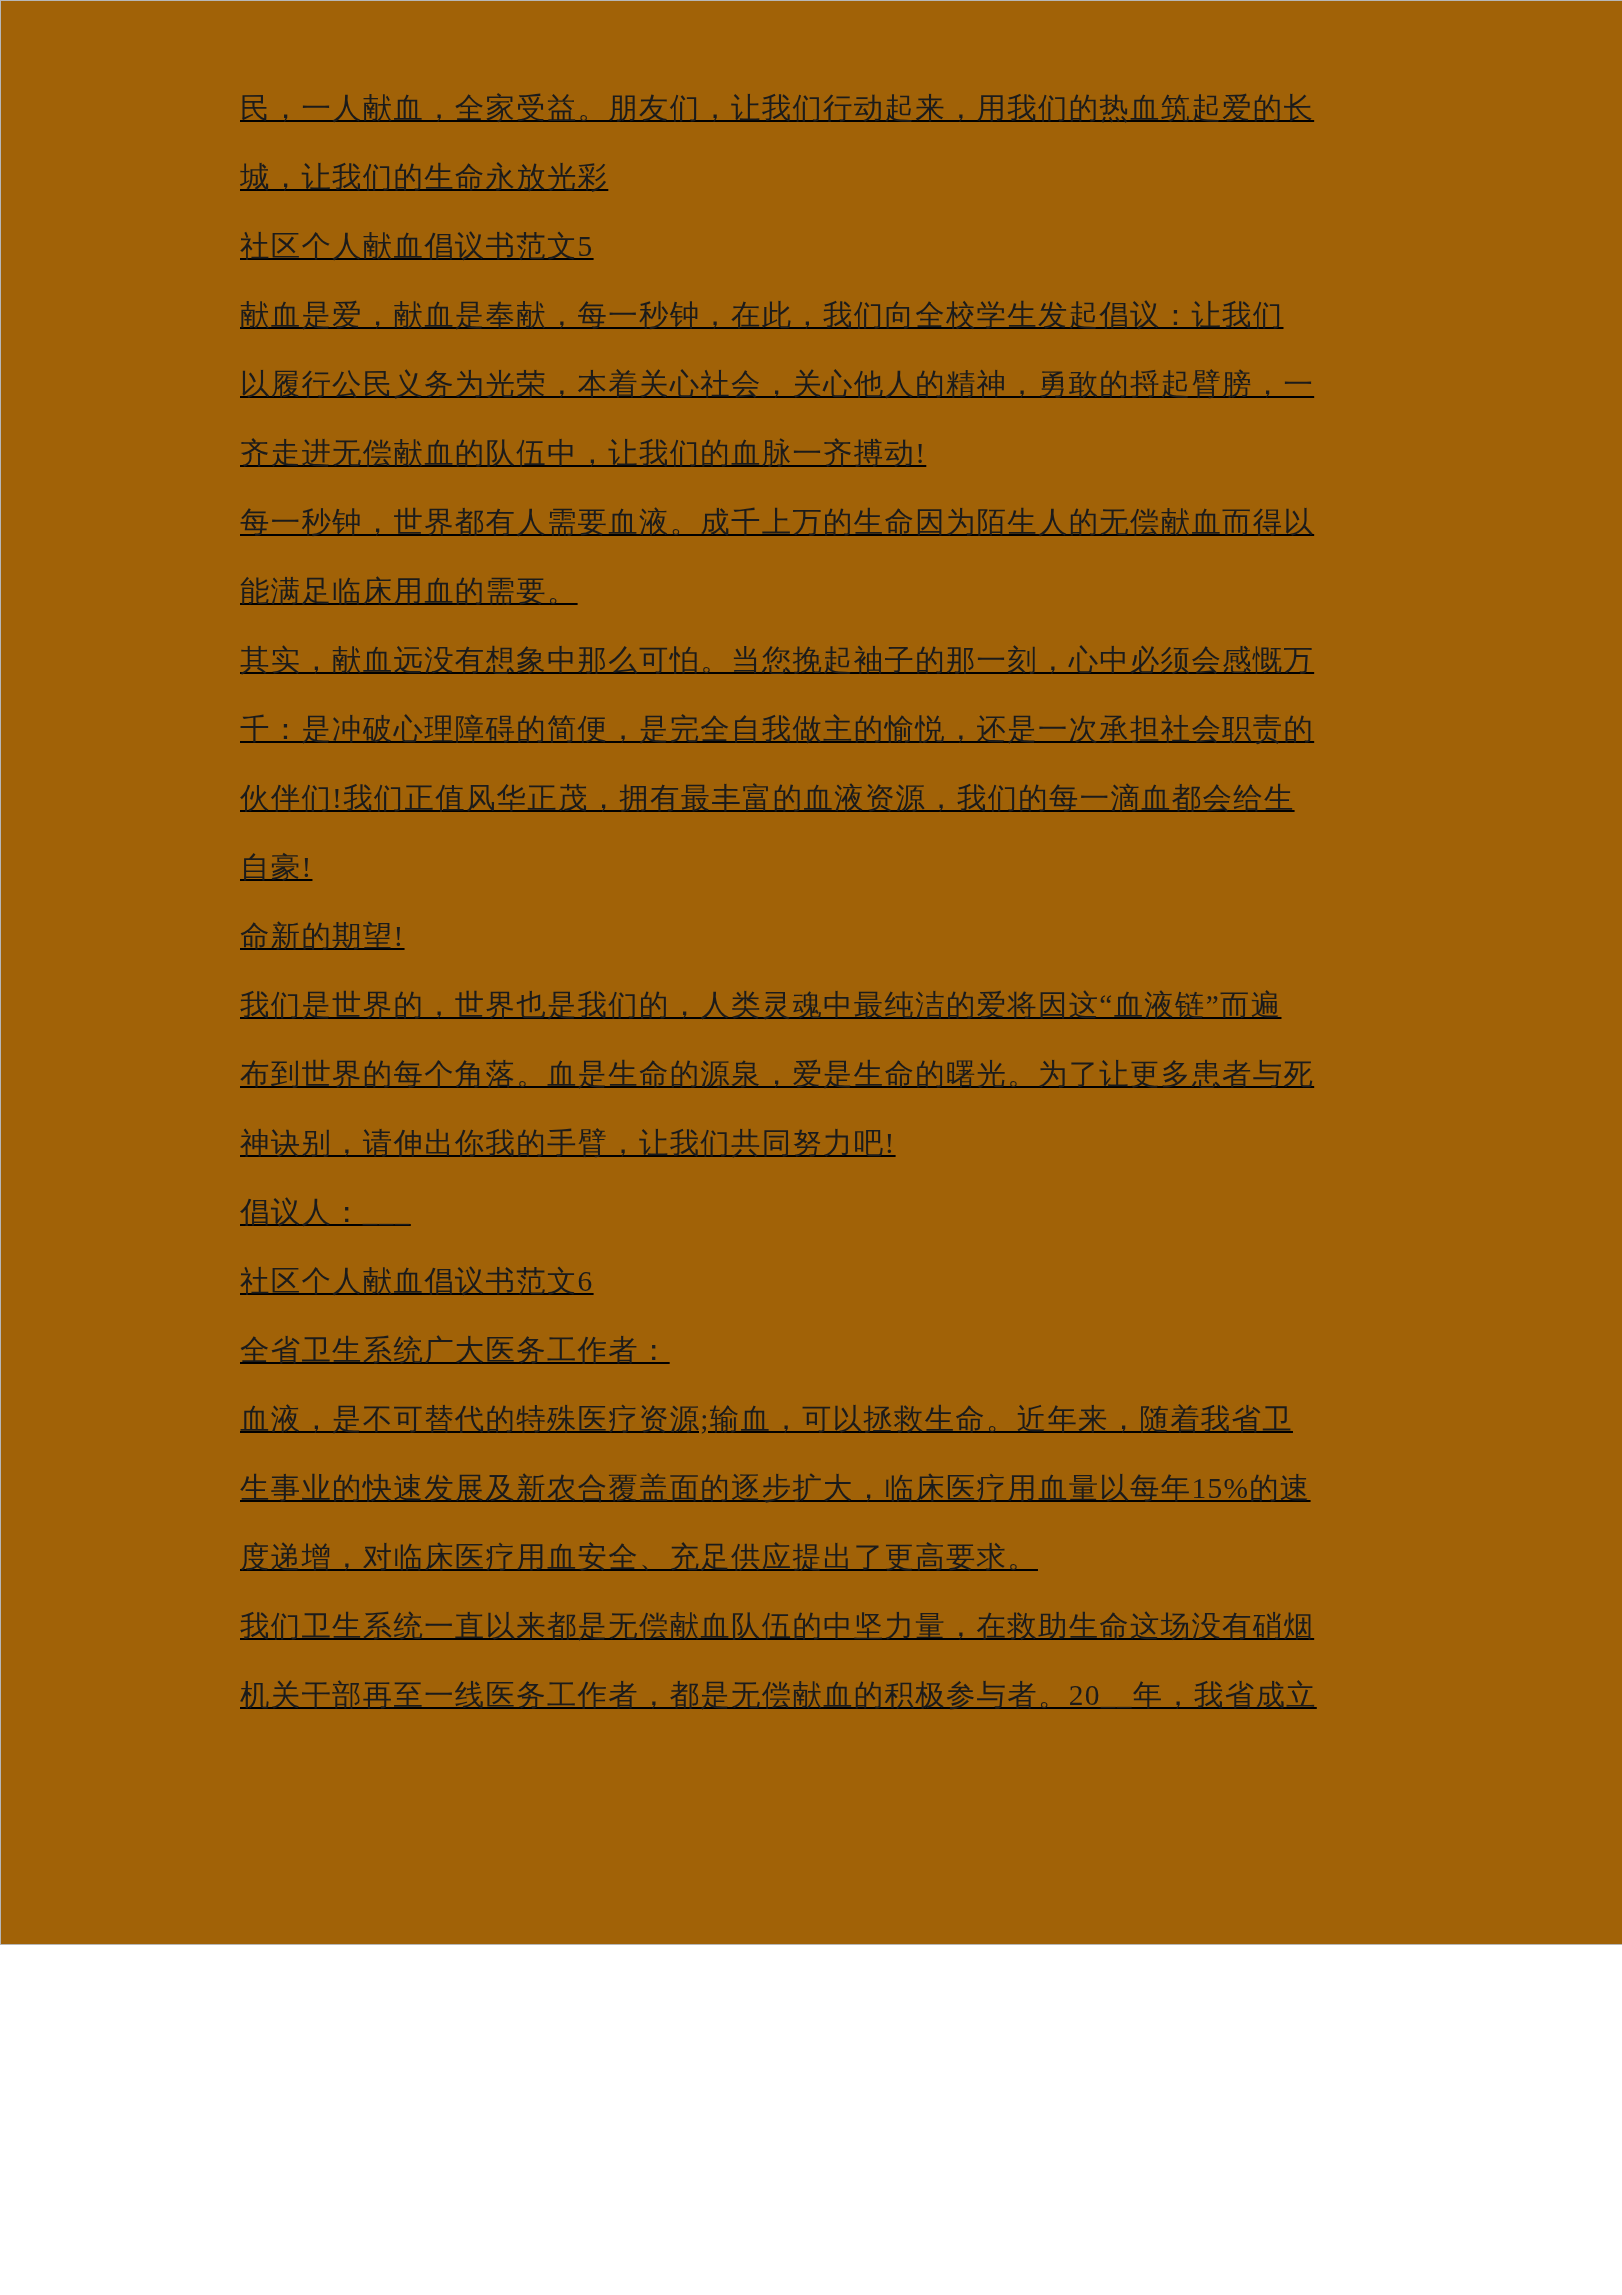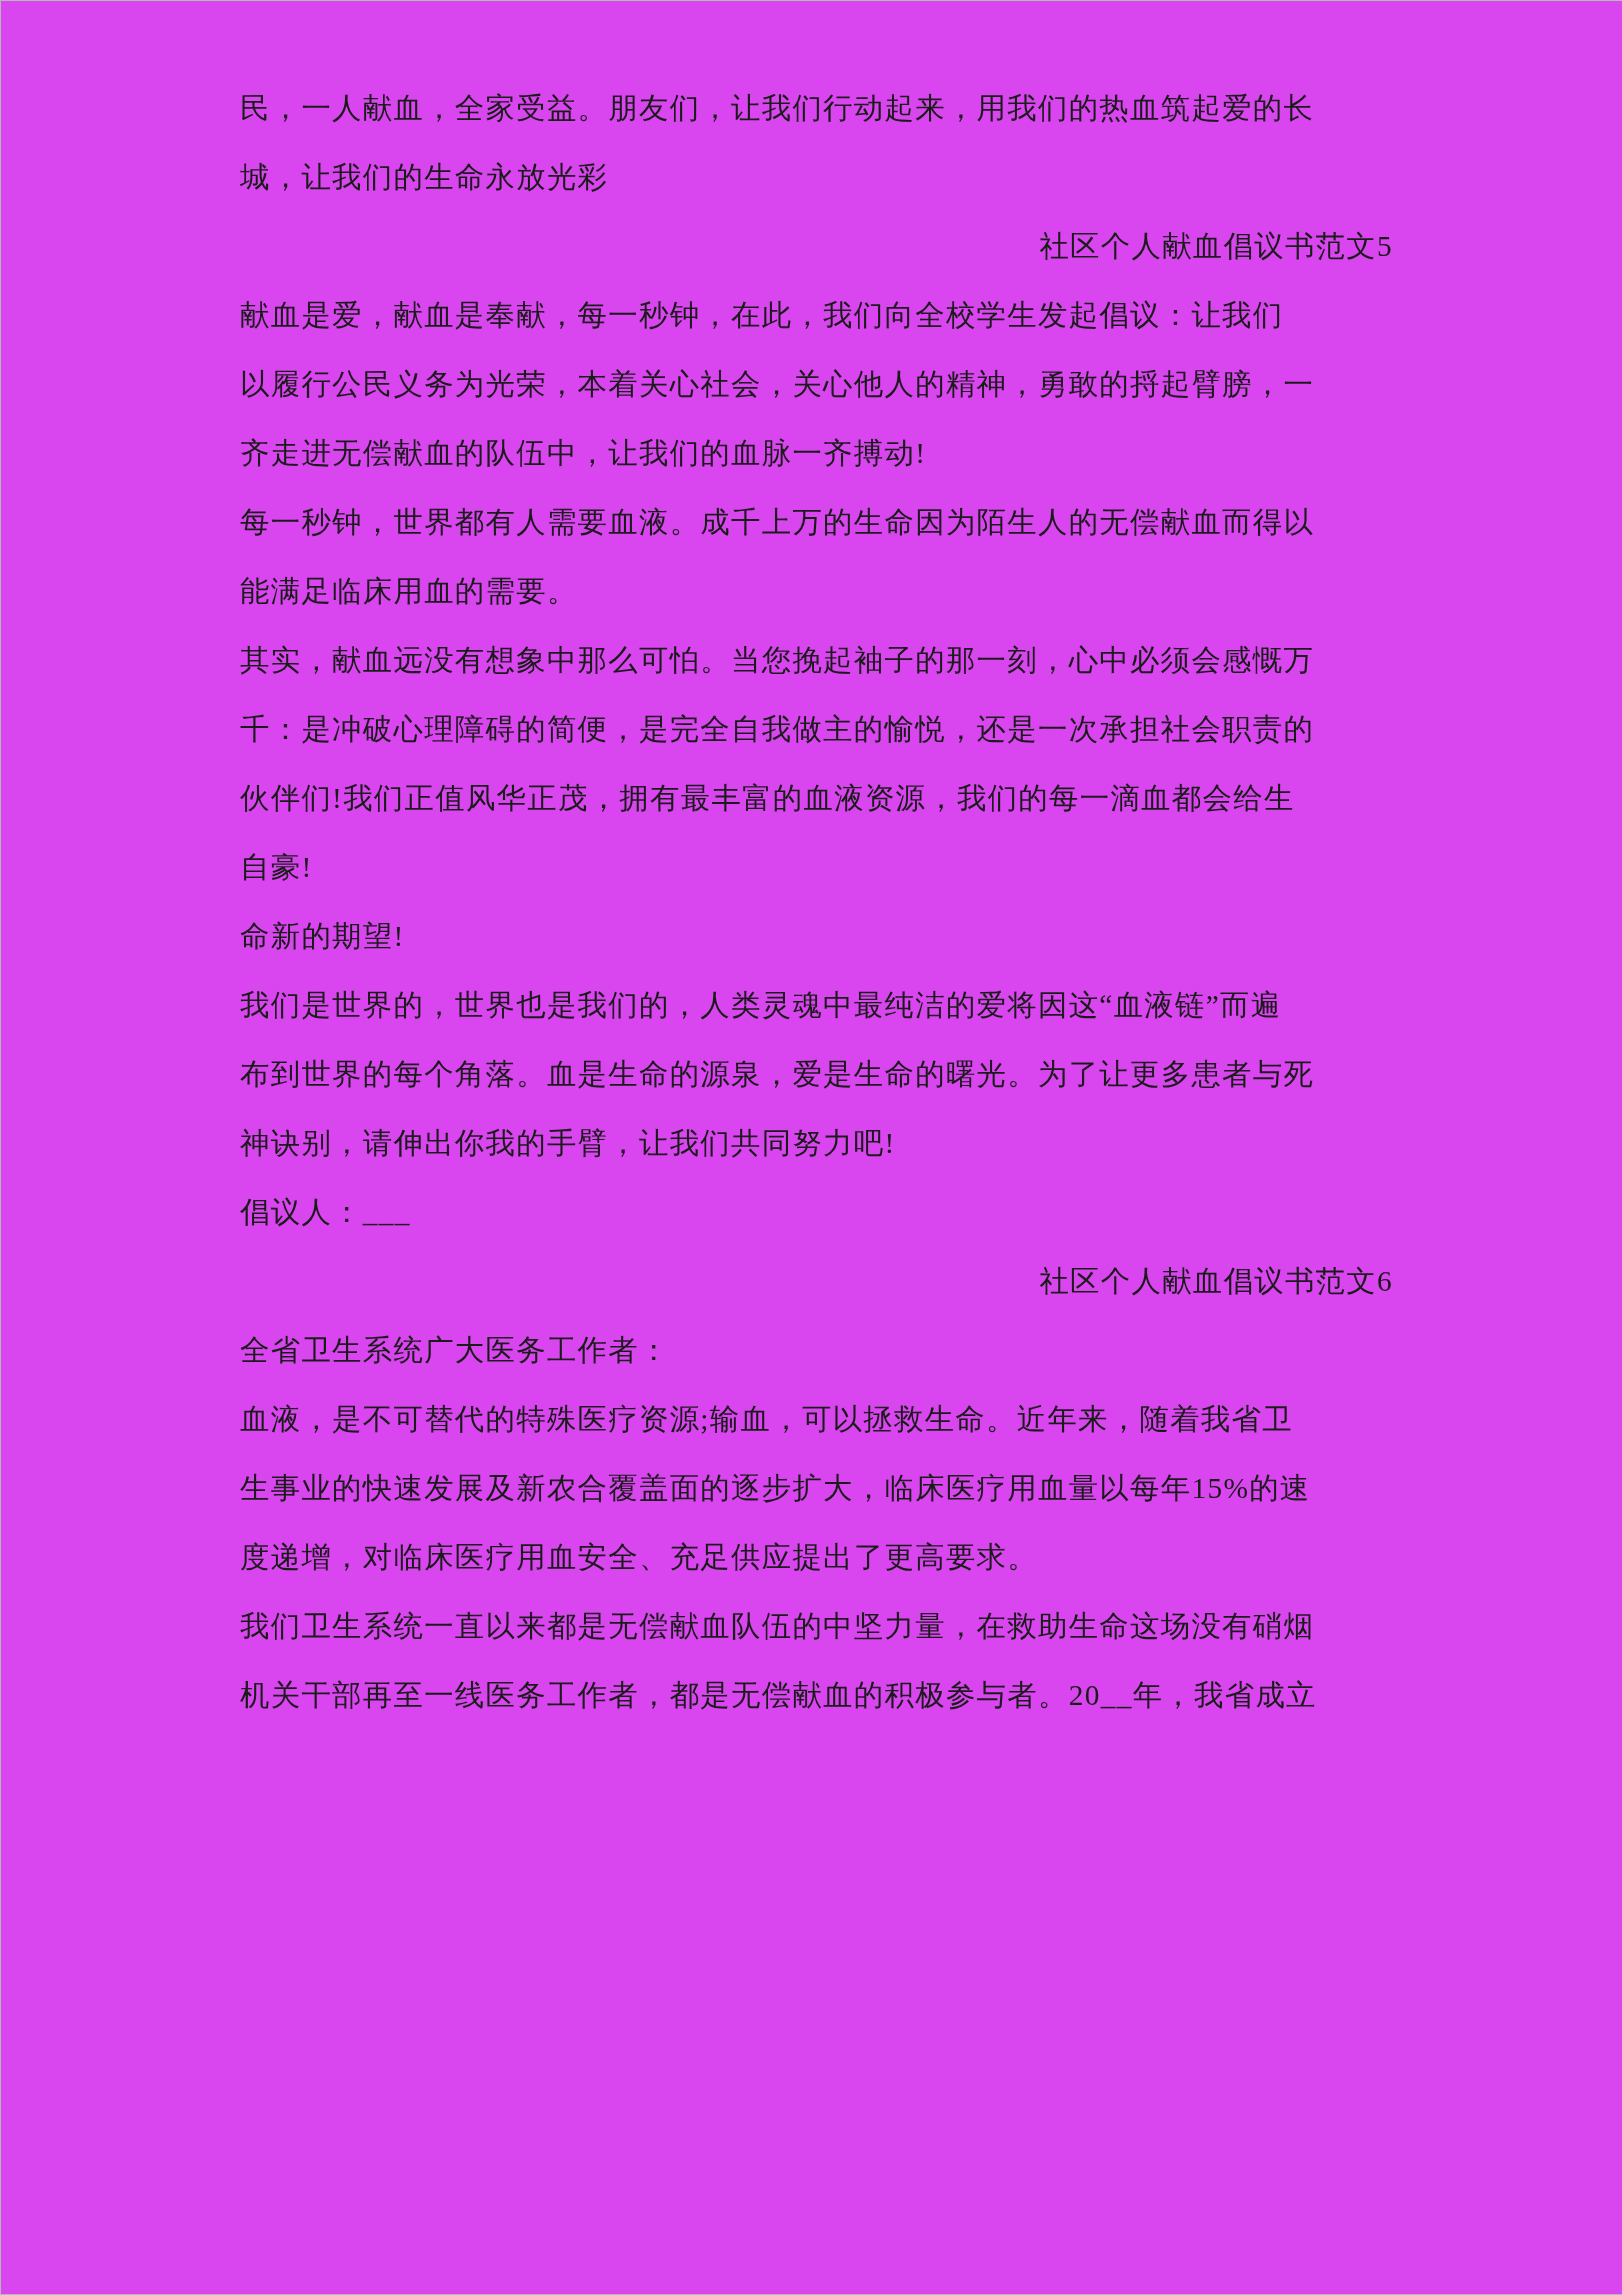--- a/index.html
+++ b/index.html
@@ -7,44 +7,44 @@
     padding: 0;
     background: #ffffff;
   }
   body {
     width: 1623px;
     height: 2295px;
   }
   .page {
     position: relative;
     width: 1623px;
-    height: 2295px;
+    height: 1945px;
     box-sizing: border-box;
-    background: #d946ef;
+    background: #a16207;
     border: 1.3px solid #b7b7b7;
     overflow: hidden;
+    text-decoration: underline;
   }
   .content {
     box-sizing: border-box;
     padding: 73px 229px 0 239px;
     font-family: "Liberation Serif", "DejaVu Serif", serif;
     font-size: 29.4px;
     color: #1b1b1b;
   }
   .line {
     line-height: 69px;
     letter-spacing: 1.3px;
     white-space: nowrap;
     overflow: visible;
   }
   .section-title {
     line-height: 69px;
     letter-spacing: 1.3px;
     white-space: nowrap;
-    text-align: right;
   }
 </style>
 </head>
 <body>
 
 <div class="page">
   <div class="content">
     <div class="line">民，一人献血，全家受益。朋友们，让我们行动起来，用我们的热血筑起爱的长</div>
     <div class="line">城，让我们的生命永放光彩</div>
     <div class="section-title">社区个人献血倡议书范文5</div>

